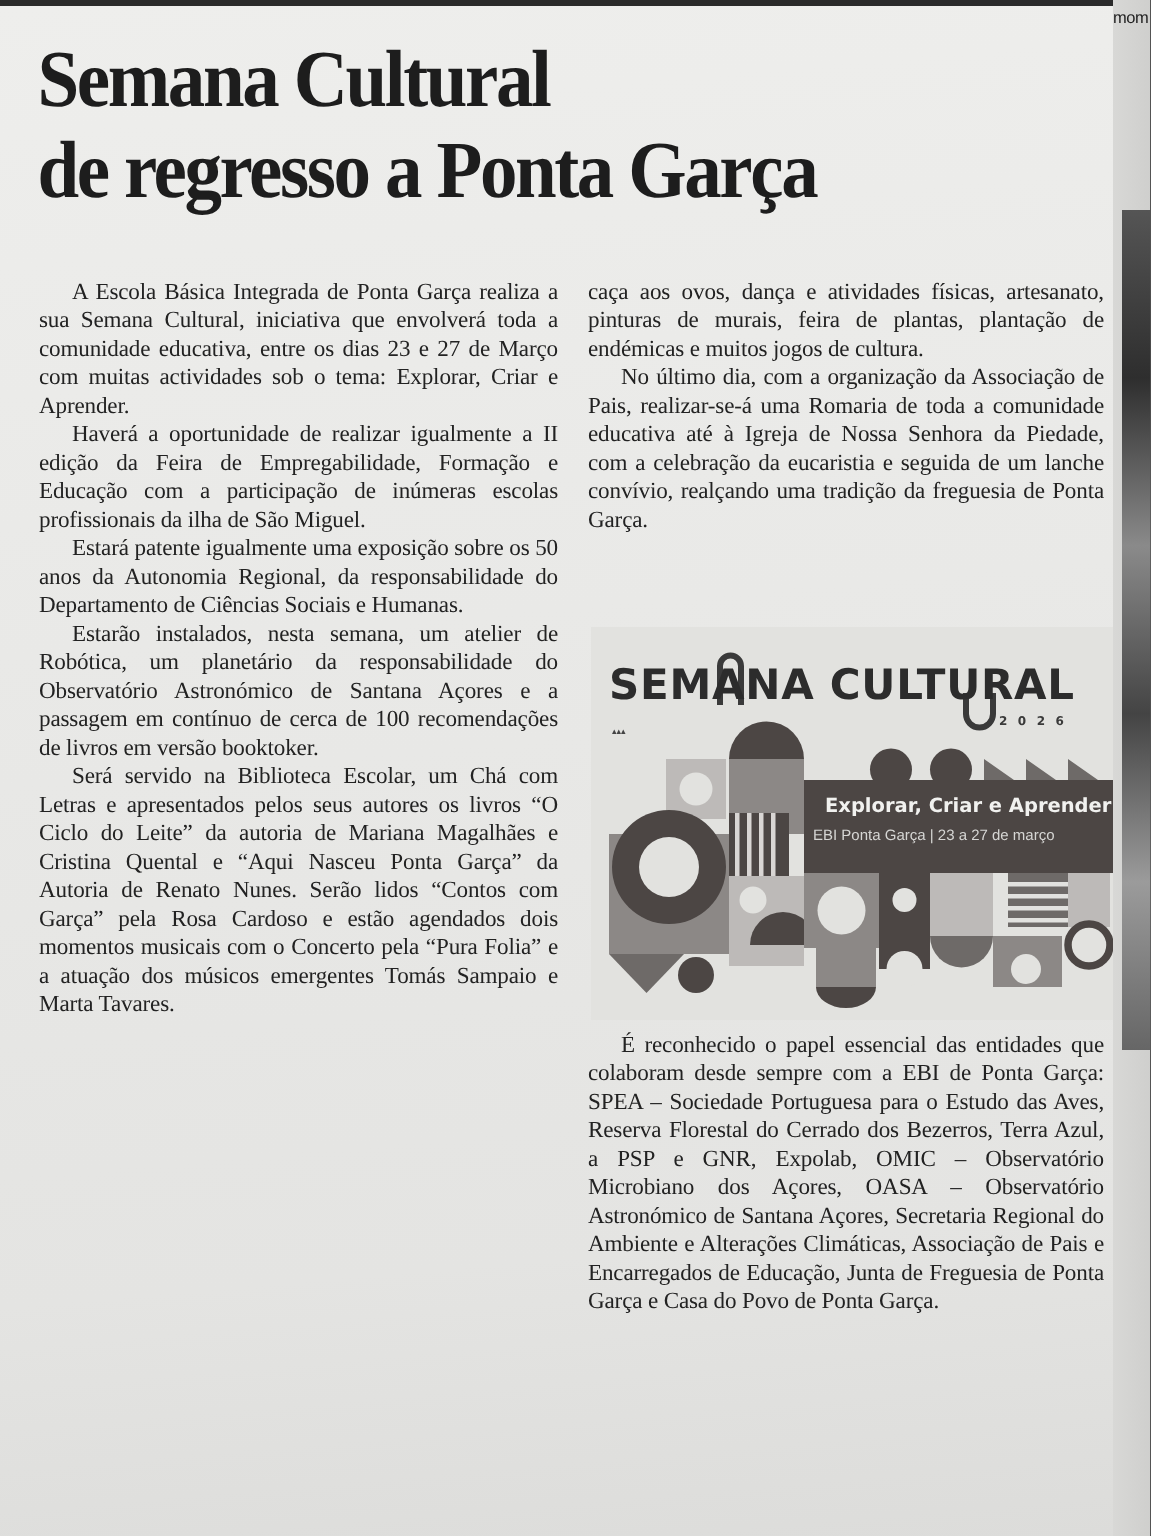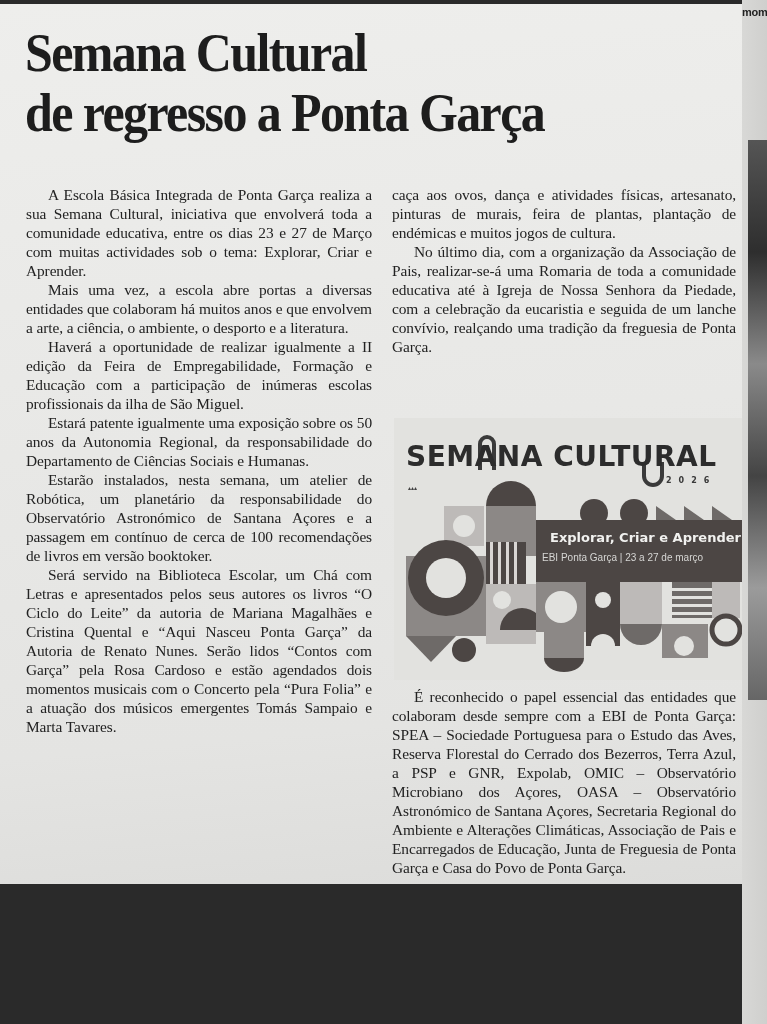--- a/index.html
+++ b/index.html
@@ -2,30 +2,30 @@
 <html><head>
   <meta charset="utf-8">
   <style>
     html, body { margin:0; padding:0; }
     body {
       width:767px; height:1024px; overflow:hidden; position:relative;
       background:#2a2a2a;
       font-family:"Liberation Serif", "DejaVu Serif", serif;
     }
     .page {
-      position:absolute; left:0; top:4px; width:742px; height:880px;
+      position:absolute; left:0; top:4px; width:742px; height:1020px;
       background:linear-gradient(175deg,#eeeeec 0%,#e9e9e7 40%,#e4e4e2 80%,#dcdcda 100%);
     }
     .edge-strip {
       position:absolute; left:742px; top:0; width:25px; height:1024px;
       background:linear-gradient(90deg,#d8d8d6,#cfcfcd);
     }
     .edge-strip .snip {
       position:absolute; top:6px; left:0; font-family:"Liberation Sans", sans-serif;
-      font-size:11px; color:#222; font-weight:bold; letter-spacing:-0.3px;
+      font-size:11px; color:#222; font-weight:normal; letter-spacing:-0.3px;
     }
     .edge-strip .photo-frag {
       position:absolute; left:6px; top:140px; width:19px; height:560px;
       background:linear-gradient(180deg,#555 0%,#2e2e2e 20%,#8a8a8a 40%,#444 60%,#9b9b9b 80%,#666 100%);
     }
     .headline {
       position:absolute; left:25px; top:18px; width:700px;
       font-family:"Liberation Serif", serif; font-weight:bold;
       color:#1d1d1d; font-size:50px; line-height:56px; letter-spacing:-1.6px;
       transform:scaleY(1.08); transform-origin:top left;
@@ -76,21 +76,20 @@
 
 <div class="page">
 
   <div class="headline">
     <div>Semana Cultural</div>
     <div>de regresso a Ponta Garça</div>
   </div>
 
   <div class="col col-left">
     <p>A Escola Básica Integrada de Ponta Garça realiza a sua Semana Cultural, iniciativa que envolverá toda a comunidade educativa, entre os dias 23 e 27 de Março com muitas actividades sob o tema: Explorar, Criar e Aprender.</p>
-    <p>Mais uma vez, a escola abre portas a diversas entidades que colaboram há muitos anos e que envolvem a arte, a ciência, o ambiente, o desporto e a literatura.</p>
     <p>Haverá a oportunidade de realizar igualmente a II edição da Feira de Empregabilidade, Formação e Educação com a participação de inúmeras escolas profissionais da ilha de São Miguel.</p>
     <p>Estará patente igualmente uma exposição sobre os 50 anos da Autonomia Regional, da responsabilidade do Departamento de Ciências Sociais e Humanas.</p>
     <p>Estarão instalados, nesta semana, um atelier de Robótica, um planetário da responsabilidade do Observatório Astronómico de Santana Açores e a passagem em contínuo de cerca de 100 recomendações de livros em versão booktoker.</p>
     <p>Será servido na Biblioteca Escolar, um Chá com Letras e apresentados pelos seus autores os livros “O Ciclo do Leite” da autoria de Mariana Magalhães e Cristina Quental e “Aqui Nasceu Ponta Garça” da Autoria de Renato Nunes. Serão lidos “Contos com Garça” pela Rosa Cardoso e estão agendados dois momentos musicais com o Concerto pela “Pura Folia” e a atuação dos músicos emergentes Tomás Sampaio e Marta Tavares.</p>
   </div>
 
   <div class="col col-right-top">
     <p class="cont">caça aos ovos, dança e atividades físicas, artesanato, pinturas de murais, feira de plantas, plantação de endémicas e muitos jogos de cultura.</p>
     <p>No último dia, com a organização da Associação de Pais, realizar-se-á uma Romaria de toda a comunidade educativa até à Igreja de Nossa Senhora da Piedade, com a celebração da eucaristia e seguida de um lanche convívio, realçando uma tradição da freguesia de Ponta Garça.</p>
   </div>

